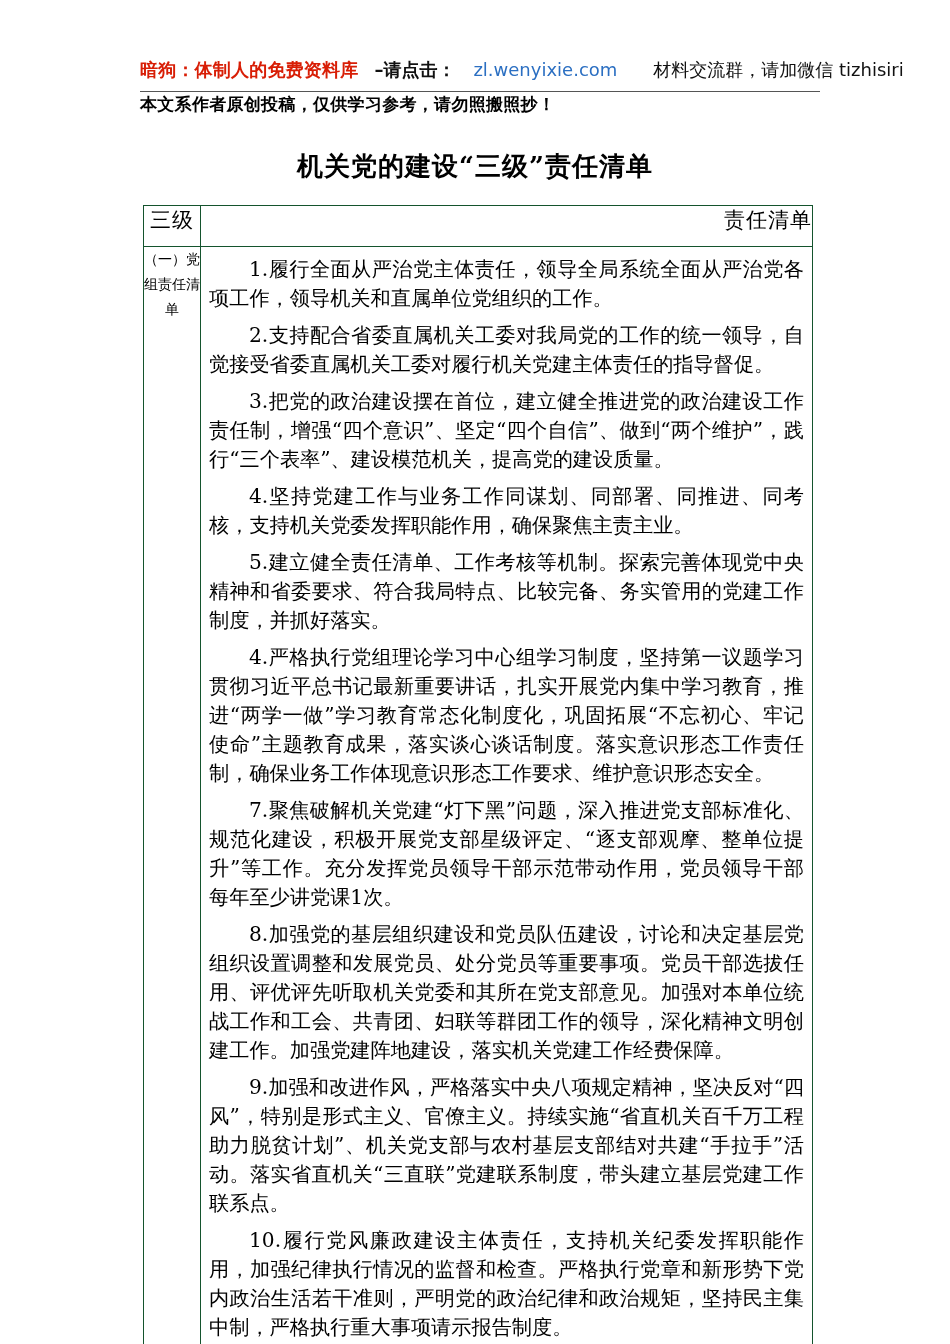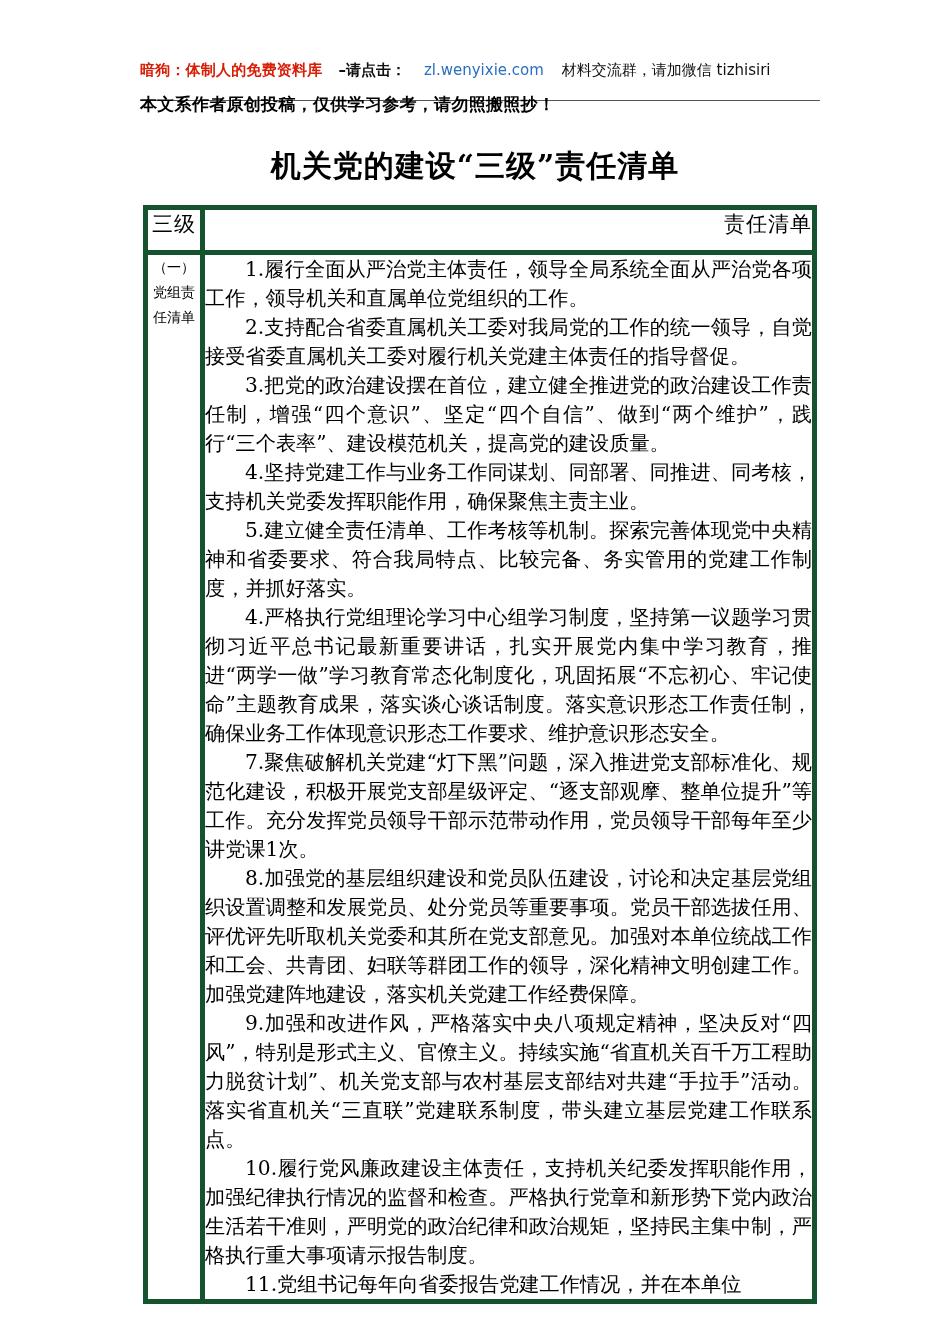--- a/index.html
+++ b/index.html
@@ -27,44 +27,44 @@
     position: absolute;
     left: 140px;
     top: 58px;
     width: 680px;
   }
   .promo-line {
     display: flex;
     align-items: baseline;
     white-space: nowrap;
     font-family: "DejaVu Sans", "Liberation Sans", sans-serif;
-    font-size: 15px;
+    font-size: 18px;
     line-height: 24px;
-    padding-bottom: 18px;
+    padding-bottom: 9px;
     border-bottom: 1.6px solid #555555;
     text-align: right;
   }
   .promo-brand {
     color: #d81e06;
     font-weight: 700;
     letter-spacing: 0.2px;
   }
   .promo-click {
     color: #111111;
     font-weight: 700;
     margin-left: 16px;
   }
   .promo-url {
     color: #2b6fc2;
     font-weight: 400;
     margin-left: 18px;
   }
   .promo-wechat {
     color: #111111;
-    margin-left: 18px;
+    margin-left: 36px;
     font-weight: 400;
   }
   .disclaimer {
     position: absolute;
     left: 140px;
     top: 92px;
     font-family: Liberation Serif, serif;
     font-weight: 700;
     font-size: 17px;
     line-height: 26px;
@@ -75,37 +75,37 @@
 
   
   .doc-title {
     position: absolute;
     left: 0;
     top: 145px;
     width: 950px;
     text-align: center;
     font-family: "DejaVu Serif", "Liberation Serif", serif;
     font-weight: 700;
-    font-size: 30px;
+    font-size: 26px;
     line-height: 42px;
     letter-spacing: 1px;
     color: #000000;
   }
 
   
   .resp-table {
     position: absolute;
     left: 143px;
     top: 205px;
     width: 669px;
     border-collapse: collapse;
     table-layout: fixed;
   }
   .resp-table td, .resp-table th {
-    border: 5px solid #14532d;
+    border: 1px solid #14532d;
     padding: 0;
     vertical-align: top;
   }
   .col-level { width: 57px; }
   .col-list  { width: 612px; }
 
   .th-level {
     text-align: center;
     vertical-align: middle;
     font-size: 21px;
@@ -138,21 +138,21 @@
   .td-body {
     padding: 3px 5px 2px 5px;
     vertical-align: top;
   }
   .clause {
     font-size: 20.2px;
     line-height: 29px;
     text-indent: 40px;
     text-align: justify;
     text-justify: inter-ideograph;
-    margin: 0;
+    margin: 8px;
     letter-spacing: 0px;
     word-break: break-all;
   }
 </style>
 </head>
 <body>
 
 <div class="page">
 
   <div class="promo-block">

